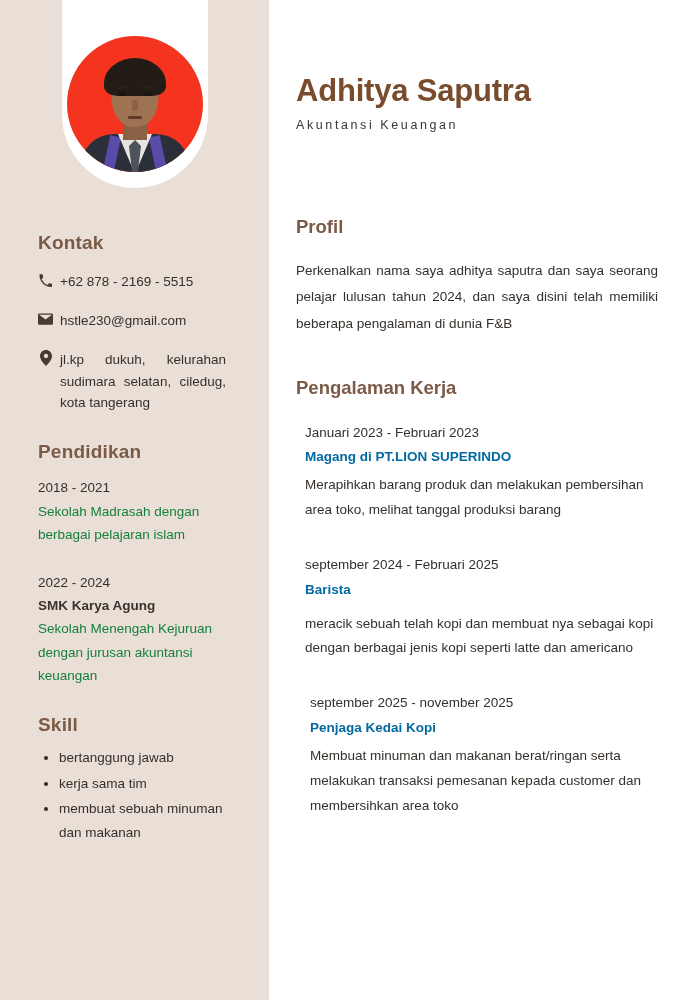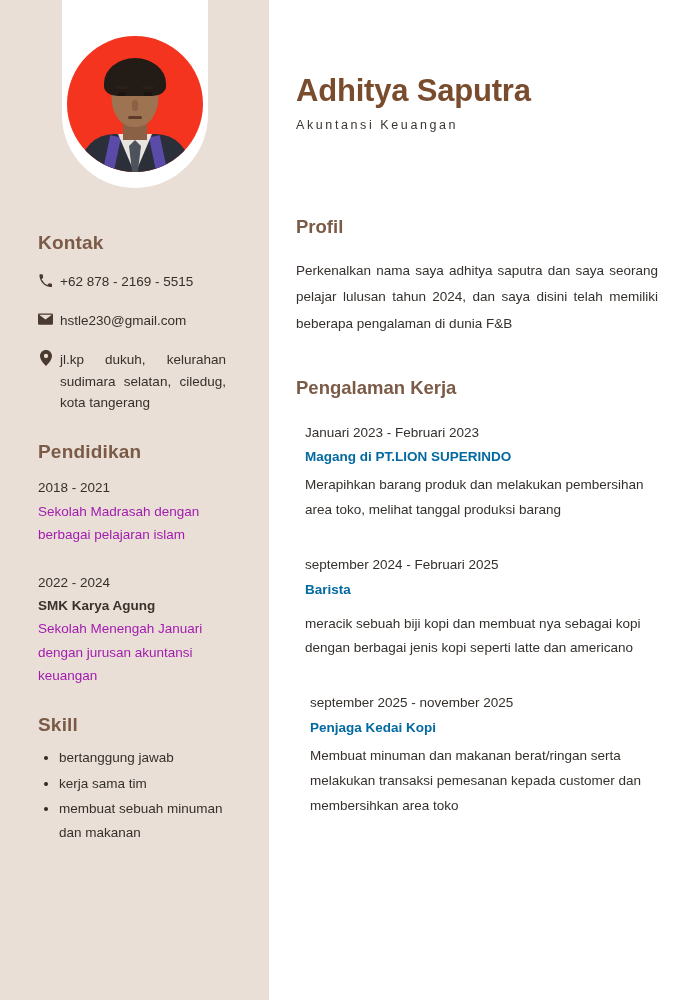--- a/index.html
+++ b/index.html
@@ -147,21 +147,21 @@
   }
   .contact-row .ico svg { display: block; fill: #4a3a2f; }
   .contact-row .txt { flex: 1 1 auto; }
   .addr-text { text-align: justify; text-align-last: left; }
 
   .edu-block { padding: 0 22px 0 38px; margin-top: 27px; }
   .edu-entry { margin-top: 13px; color: #35302c; font-size: 13.5px; line-height: 1.72; }
   .edu-entry.second { margin-top: 25px; }
   .edu-date { color: #35302c; }
   .edu-school { font-weight: bold; color: #3a332d; }
-  .edu-desc { color: #a21caf; }
+  .edu-desc { color: #15803d; }
 
   .skill-block { padding: 0 22px 0 38px; margin-top: 27px; }
   .skill-list { list-style: none; margin-top: 10px; }
   .skill-list li {
     position: relative;
     padding-left: 21px;
     color: #35302c;
     font-size: 13.5px;
     line-height: 1.75;
     margin-top: 2px;
@@ -286,21 +286,21 @@
         <h2 class="side-h">Pendidikan</h2>
 
         <div class="edu-entry">
           <div class="edu-date">2018 - 2021</div>
           <div class="edu-desc">Sekolah Madrasah dengan berbagai pelajaran islam</div>
         </div>
 
         <div class="edu-entry second">
           <div class="edu-date">2022 - 2024</div>
           <div class="edu-school">SMK Karya Agung</div>
-          <div class="edu-desc">Sekolah Menengah Januari dengan jurusan akuntansi keuangan</div>
+          <div class="edu-desc">Sekolah Menengah Kejuruan dengan jurusan akuntansi keuangan</div>
         </div>
       </section>
 
       <section class="skill-block">
         <h2 class="side-h">Skill</h2>
         <ul class="skill-list">
           <li>bertanggung jawab</li>
           <li>kerja sama tim</li>
           <li>membuat sebuah minuman dan makanan</li>
         </ul>
@@ -326,21 +326,21 @@
 
         <div class="exp-entry">
           <div class="exp-date">Januari 2023 - Februari 2023</div>
           <div class="exp-title">Magang di PT.LION SUPERINDO</div>
           <div class="exp-desc">Merapihkan barang produk dan melakukan pembersihan area toko, melihat tanggal produksi barang</div>
         </div>
 
         <div class="exp-entry gap-desc">
           <div class="exp-date">september 2024 - Februari 2025</div>
           <div class="exp-title">Barista</div>
-          <div class="exp-desc">meracik sebuah biji kopi dan membuat nya sebagai kopi dengan berbagai jenis kopi seperti latte dan americano</div>
+          <div class="exp-desc">meracik sebuah telah kopi dan membuat nya sebagai kopi dengan berbagai jenis kopi seperti latte dan americano</div>
         </div>
 
         <div class="exp-entry shift">
           <div class="exp-date">september 2025 - november 2025</div>
           <div class="exp-title">Penjaga Kedai Kopi</div>
           <div class="exp-desc">Membuat minuman dan makanan berat/ringan serta melakukan transaksi pemesanan kepada customer dan membersihkan area toko</div>
         </div>
 
       </div>
     </section>

